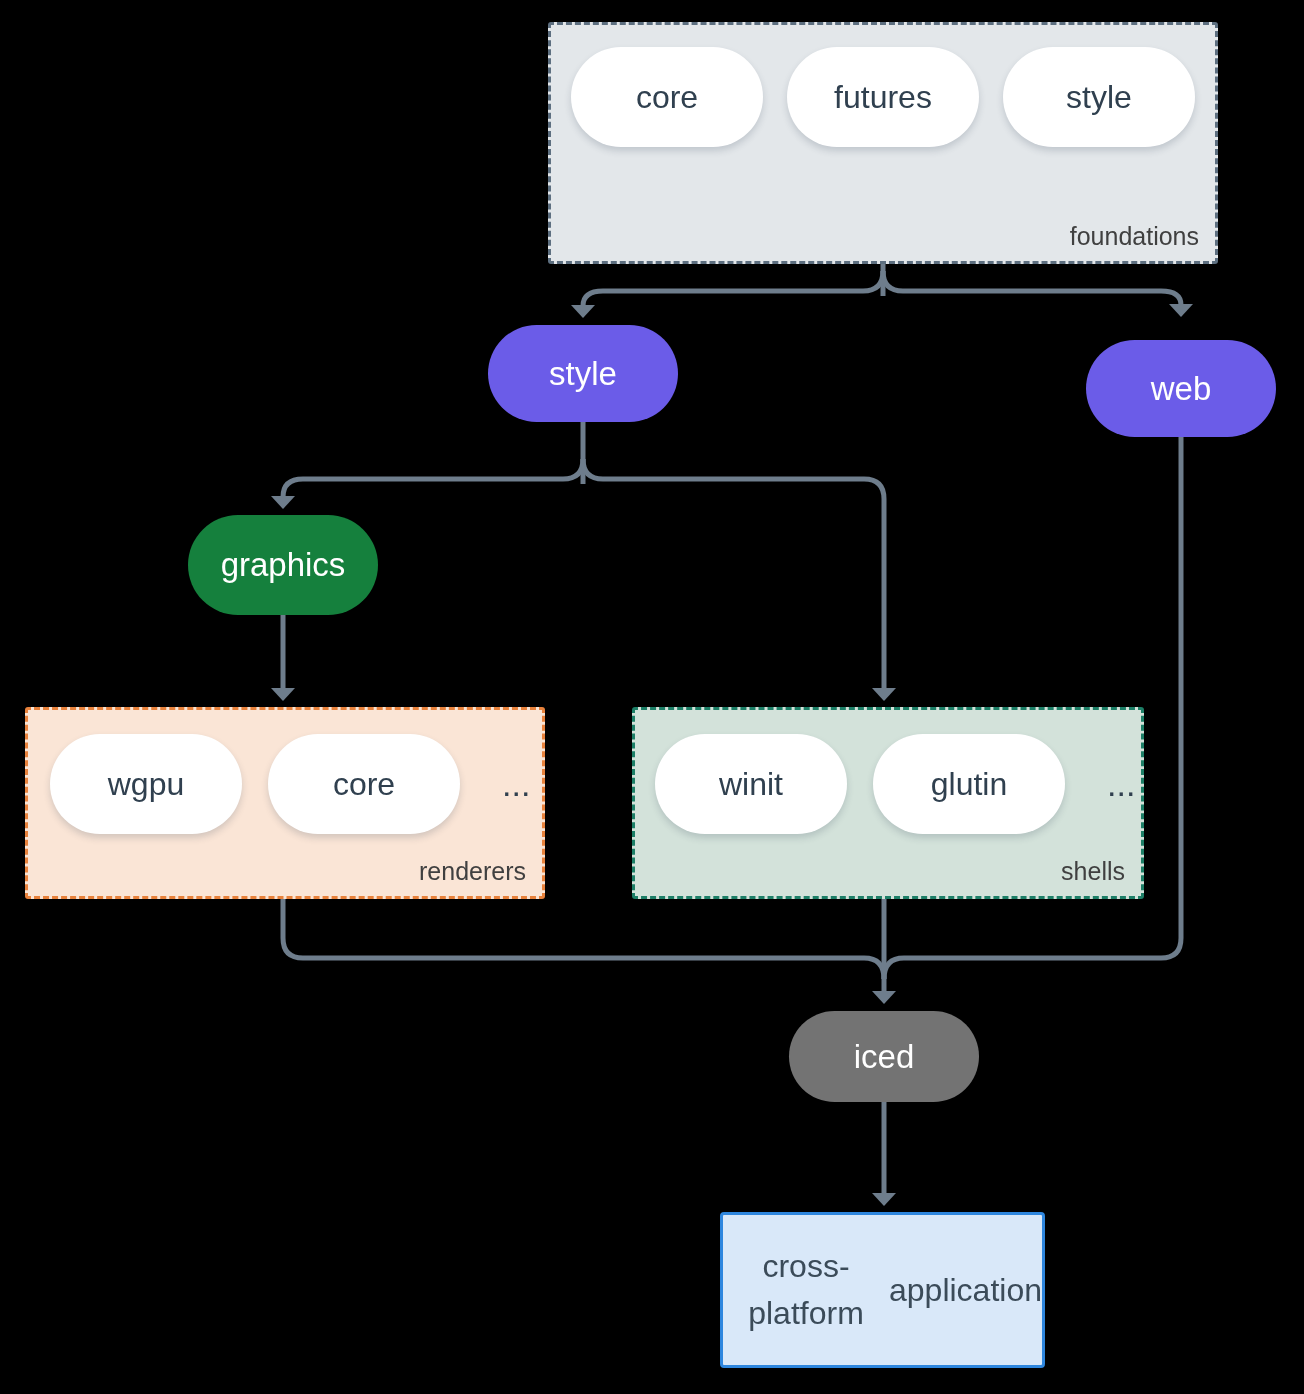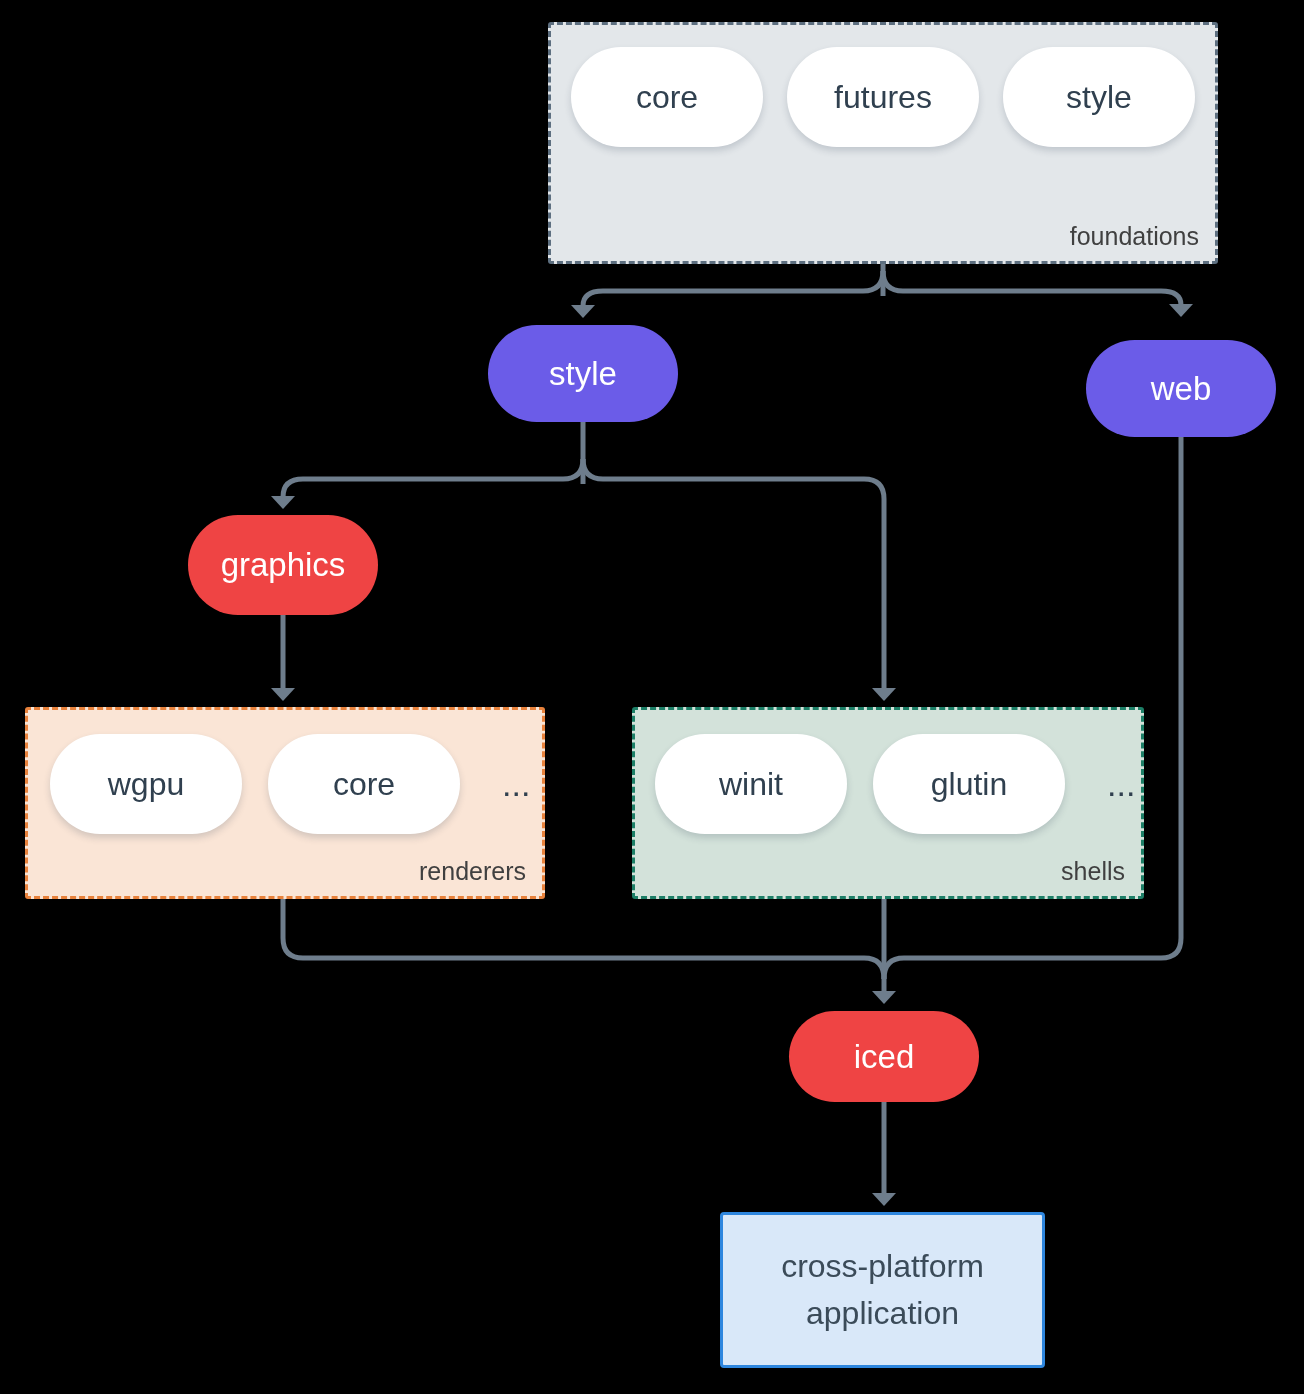--- a/index.html
+++ b/index.html
@@ -49,27 +49,27 @@
     font-size:34px;color:#30404f;margin-left:16px;
   }
 
   .nodepill{
     position:absolute;border-radius:50px;
     display:flex;align-items:center;justify-content:center;
     color:#ffffff;font-size:33px;
   }
   .node-native{left:488px;top:325px;width:190px;height:97px;background:#6b5ce8;}
   .node-web{left:1086px;top:340px;width:190px;height:97px;background:#6b5ce8;}
-  .node-graphics{left:188px;top:515px;width:190px;height:100px;background:#ef4444;}
-  .node-iced{left:789px;top:1011px;width:190px;height:91px;background:#ef4444;}
+  .node-graphics{left:188px;top:515px;width:190px;height:100px;background:#15803d;}
+  .node-iced{left:789px;top:1011px;width:190px;height:91px;background:#737373;}
 
   .appbox{
     position:absolute;left:720px;top:1212px;width:325px;height:156px;
     box-sizing:border-box;background:#d9e8f9;border:3px solid #2e86de;border-radius:4px;
-    display:flex;flex-direction:column;align-items:center;justify-content:center;
+    display:flex;flex-direction:row;align-items:center;justify-content:center;
     color:#3b4b59;font-size:32px;line-height:47px;text-align:center;
   }
 </style>
 </head>
 <body>
 
 <div class="canvas">
 
   <svg class="arrows" viewBox="0 0 1304 1394" xmlns="http://www.w3.org/2000/svg">
 

